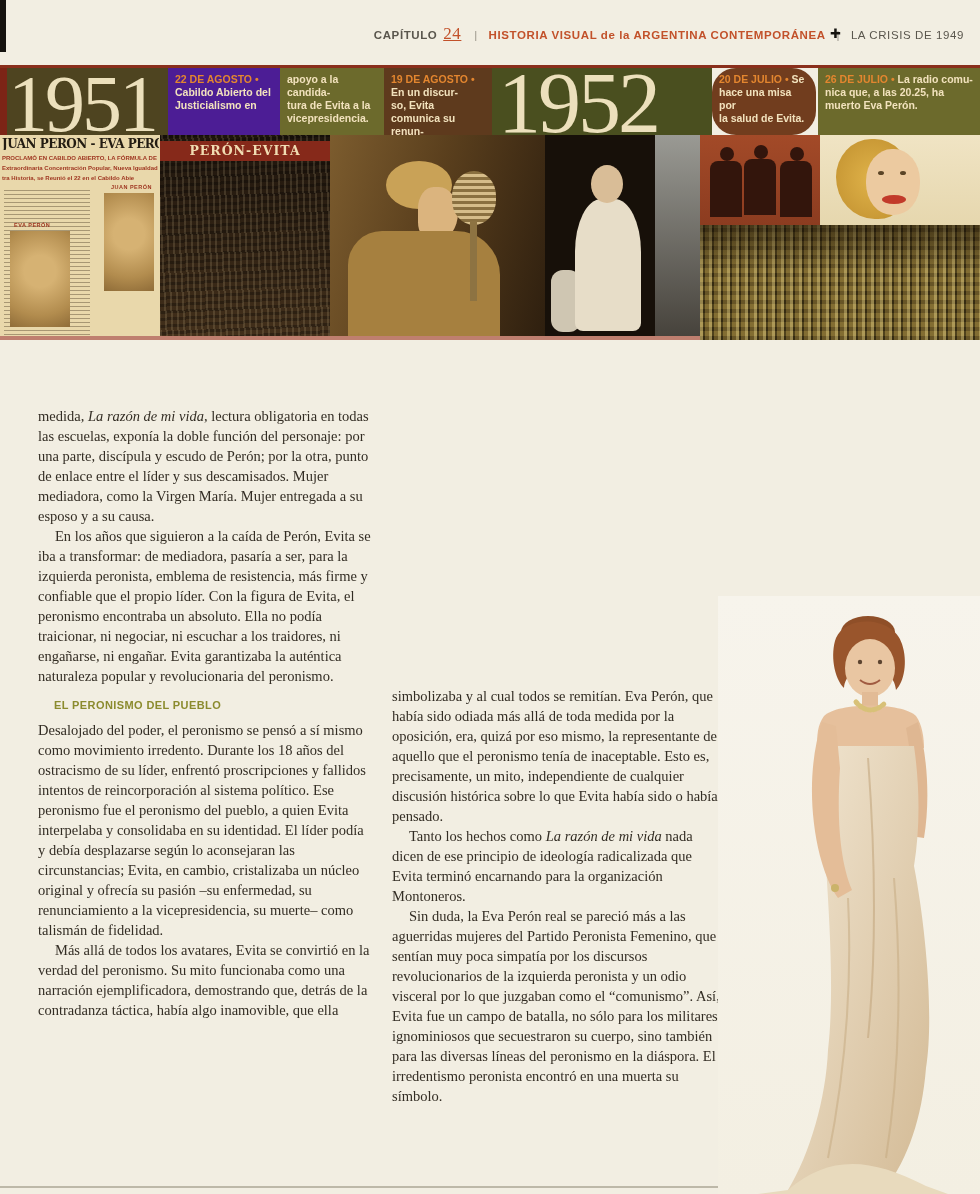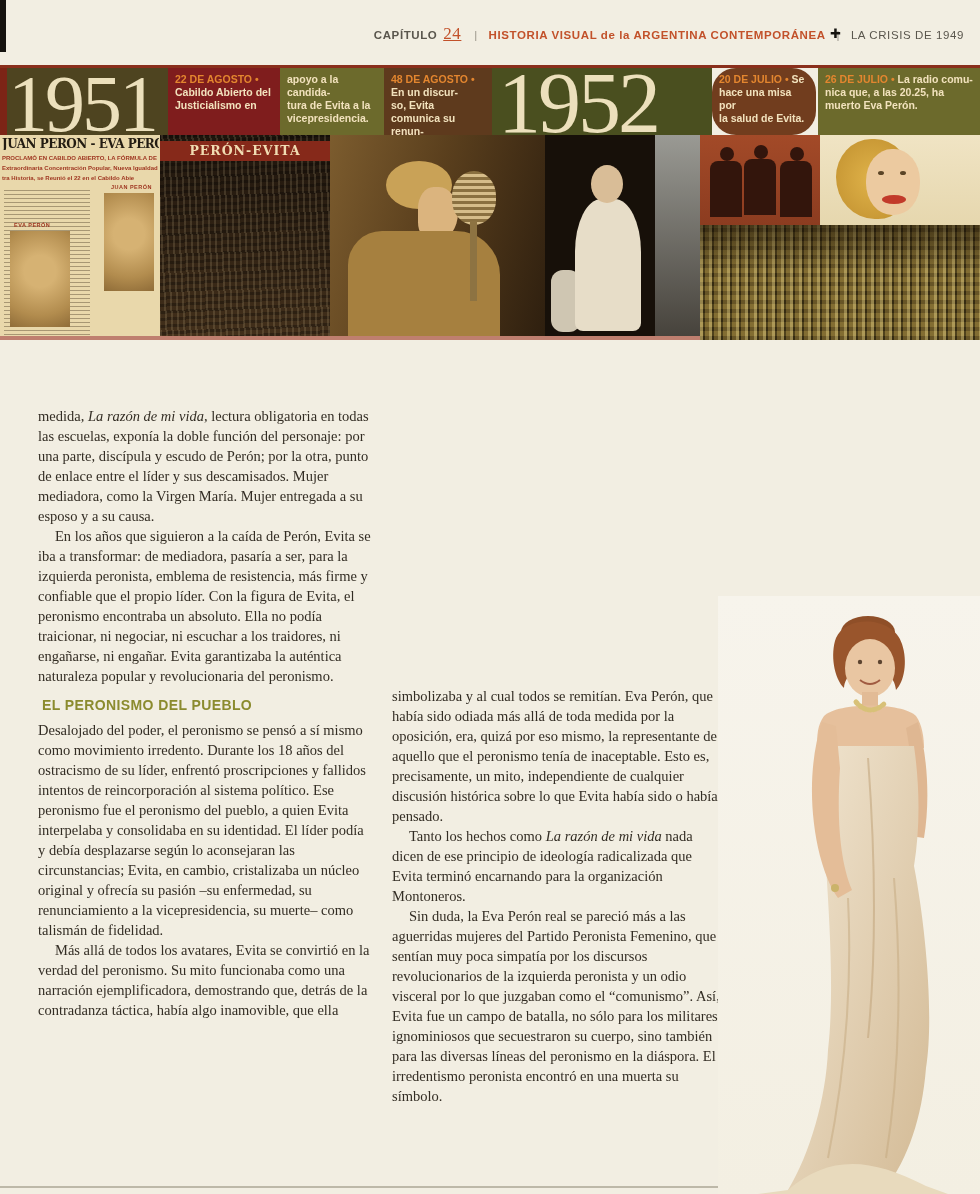--- a/index.html
+++ b/index.html
@@ -16,21 +16,21 @@
   .header .section{color:#5a564d;}
   .print-mark{position:absolute;left:830px;top:26px;font-size:13px;color:#15130f;z-index:9;}
 
   
   .band-topline{position:absolute;left:0;top:65px;width:980px;height:3px;background:#8a2f1c;}
   .band{position:absolute;left:0;top:68px;width:980px;height:67px;z-index:2;}
   .blk{position:absolute;top:0;height:67px;}
   .red-sliver{left:0;width:7px;background:#7c2416;}
   .y1951{left:7px;width:161px;background:#4e4420;}
   .y1952{left:492px;width:220px;background:#4a4f1f;}
-  .capA{left:168px;width:120px;background:#7f1d1d;}
+  .capA{left:168px;width:120px;background:#4c1d95;}
   .capB{left:280px;width:104px;background:#6c6a2c;}
   .capC{left:384px;width:108px;background:#5e3a1d;}
   .capD{left:712px;width:104px;background:#713d1e;border-radius:24px;}
   .capE{left:818px;width:162px;background:#6c6a2c;}
   .cap{box-sizing:border-box;padding:5px 7px;font:bold 10.5px/13px "Liberation Sans",sans-serif;
        color:#f2e2bd;white-space:pre-line;overflow:hidden;}
   .cap .date{color:#e3862f;}
   .year{position:absolute;font:400 80px/1 "Liberation Serif",serif;color:#ece0bc;letter-spacing:-3px;z-index:6;}
   .year.left{left:8px;top:64px;}
   .year.right{left:498px;top:60px;font-size:86px;}
@@ -85,22 +85,22 @@
   
   .headline{position:absolute;left:392px;top:403px;width:566px;
             font:400 34px/38px "Liberation Serif",serif;color:#6f6c26;letter-spacing:.5px;white-space:pre-line;}
   .headline .hl-red{color:#c14434;}
   .col{position:absolute;font-size:14.5px;line-height:20px;text-align:left;}
   .col-left{left:38px;top:406px;width:334px;}
   .col-mid{left:392px;top:686px;width:328px;}
   .col p{margin:0;}
   .ind{text-indent:17px;}
   .it{font-style:italic;}
-  .subhead{font-family:"Liberation Sans",sans-serif;font-weight:bold;font-size:14px;letter-spacing:.4px;
-           color:#8b8b2e;margin:9px 4px 5px;}
+  .subhead{font-family:"Liberation Sans",sans-serif;font-weight:bold;font-size:11px;letter-spacing:.4px;
+           color:#8b8b2e;margin:9px 16px 5px;}
 
   
   .evita-photo{position:absolute;left:718px;top:596px;width:262px;height:598px;
                background:linear-gradient(#f7f4ec,#f3efe2);}
 
   
   .edge-topleft{position:absolute;left:0;top:0;width:6px;height:52px;background:#15120e;}
   .edge-bottom{position:absolute;left:0;top:1186px;width:980px;height:2px;background:#bdb8a8;}
 </style>
 </head>
@@ -124,21 +124,21 @@
   <div class="band-topline"></div>
   <div class="band">
     <div class="blk red-sliver"></div>
     <div class="blk y1951"></div>
     <div class="blk capA cap"><span class="date">22 DE AGOSTO •</span><span>
 Cabildo Abierto del
 Justicialismo en</span></div>
     <div class="blk capB cap"><span>apoyo a la candida-
 tura de Evita a la
 vicepresidencia.</span></div>
-    <div class="blk capC cap"><span class="date">48 DE AGOSTO •</span><span> En un discur-
+    <div class="blk capC cap"><span class="date">19 DE AGOSTO •</span><span> En un discur-
 so, Evita comunica su renun-
 cia a la candidatura.</span></div>
     <div class="blk y1952"></div>
     <div class="blk capD cap"><span class="date">20 DE JULIO •</span><span> Se
 hace una misa por
 la salud de Evita.</span></div>
     <div class="blk capE cap"><span class="date">26 DE JULIO •</span><span> La radio comu-
 nica que, a las 20.25, ha
 muerto Eva Perón.</span></div>
   </div>

